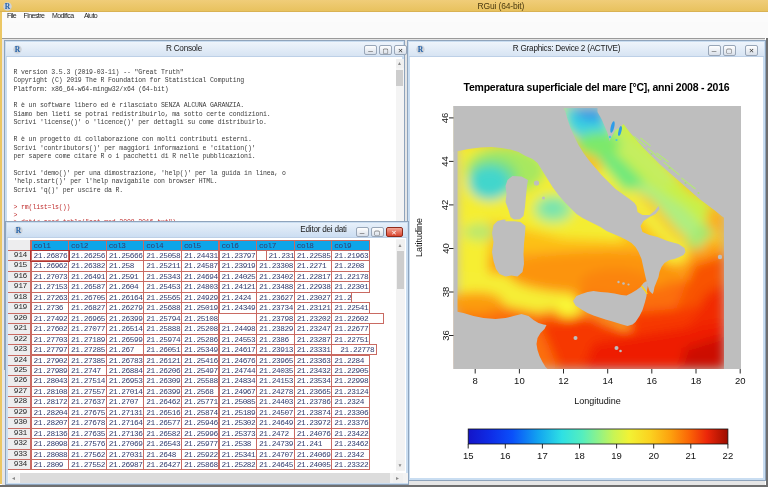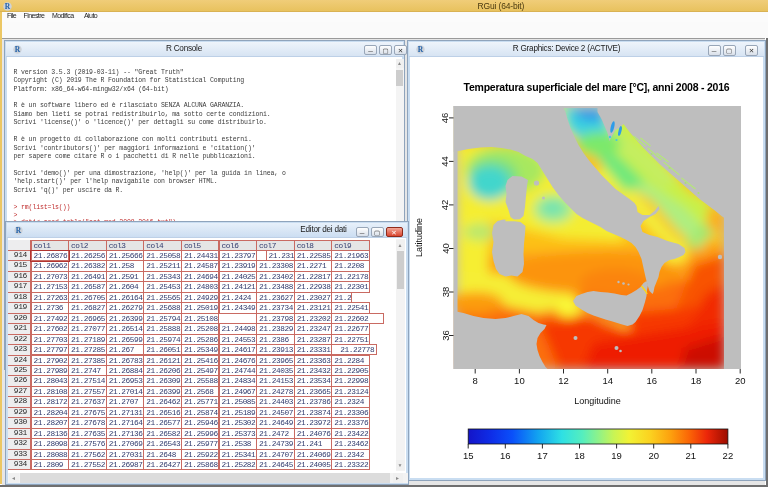--- a/index.html
+++ b/index.html
@@ -17,21 +17,21 @@
 .wtitle{position:absolute;left:1px;top:1px;right:1px;height:15px;
 background:linear-gradient(#eef4fb,#d7e4f3);border-bottom:1px solid #bdd0e7;}
 .wtext{position:absolute;top:3px;font-size:8.2px;letter-spacing:-0.25px;color:#1a1a1a;transform:translateX(-50%);white-space:pre;}
 .btn{position:absolute;width:13px;height:10.5px;border:1px solid #98a6b8;border-radius:2px;
 background:linear-gradient(#fefefe,#d9e0ea);font-size:6.5px;color:#333;text-align:center;line-height:9.5px;
 font-family:"Liberation Sans",sans-serif;}
 .cline{position:absolute;left:9px;font-family:"Liberation Mono",monospace;font-size:6.5px;
 letter-spacing:-0.12px;white-space:pre;}
 .gcell{position:absolute;border:1px solid #c96a62;font-family:"Liberation Mono",monospace;
 font-size:7.8px;letter-spacing:-0.45px;color:#323c6e;padding-left:2px;line-height:10.2px;background:#fff;overflow:hidden;}
-.ghead{background:#e5e5e5;color:#323c6e;}
+.ghead{background:#0ea5e9;color:#323c6e;}
 .grnum{position:absolute;font-family:"Liberation Mono",monospace;font-size:8px;letter-spacing:-0.4px;
 color:#2a2a2a;text-align:right;line-height:10.8px;}
 .sbtn{position:absolute;background:#f0f0f0;color:#8b8b8b;font-size:5px;text-align:center;line-height:10px;}
 </style></head><body>
 <div id="root">
  <div class="abs" id="titlebar"></div>
  <svg class="abs" style="left:3px;top:1.5px;" width="9" height="9">
       <circle cx="4.5" cy="4.5" r="4.2" fill="#cdd2d9"></circle>
       <text x="4.5" y="7.2" font-size="7.5" font-weight="bold" fill="#1f5fa8" text-anchor="middle" font-family="Liberation Serif">R</text>
     </svg>

